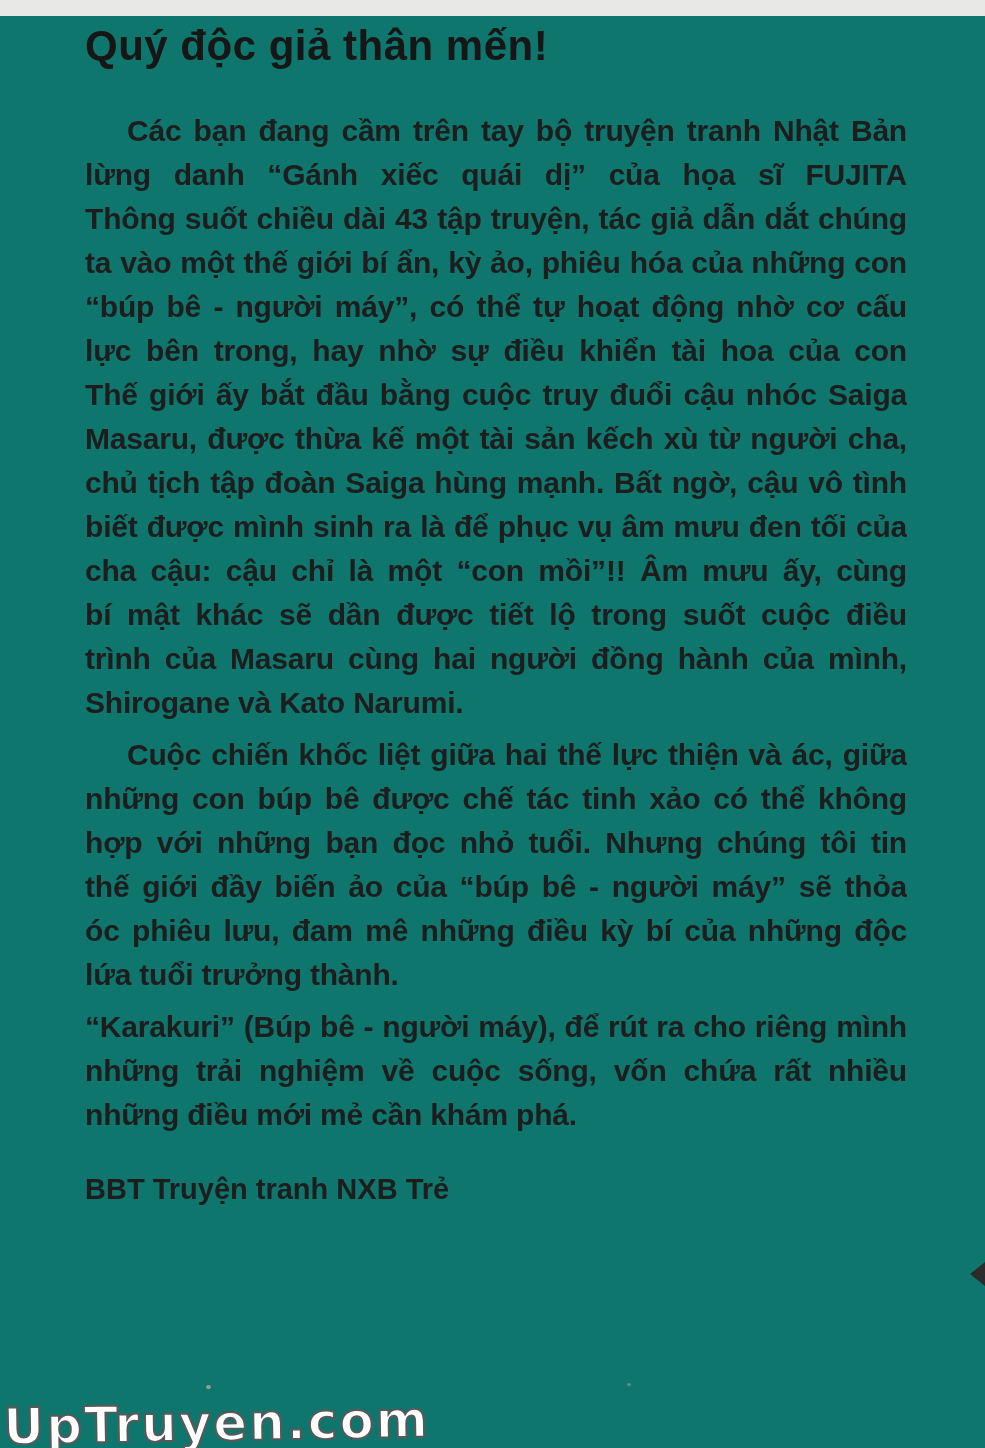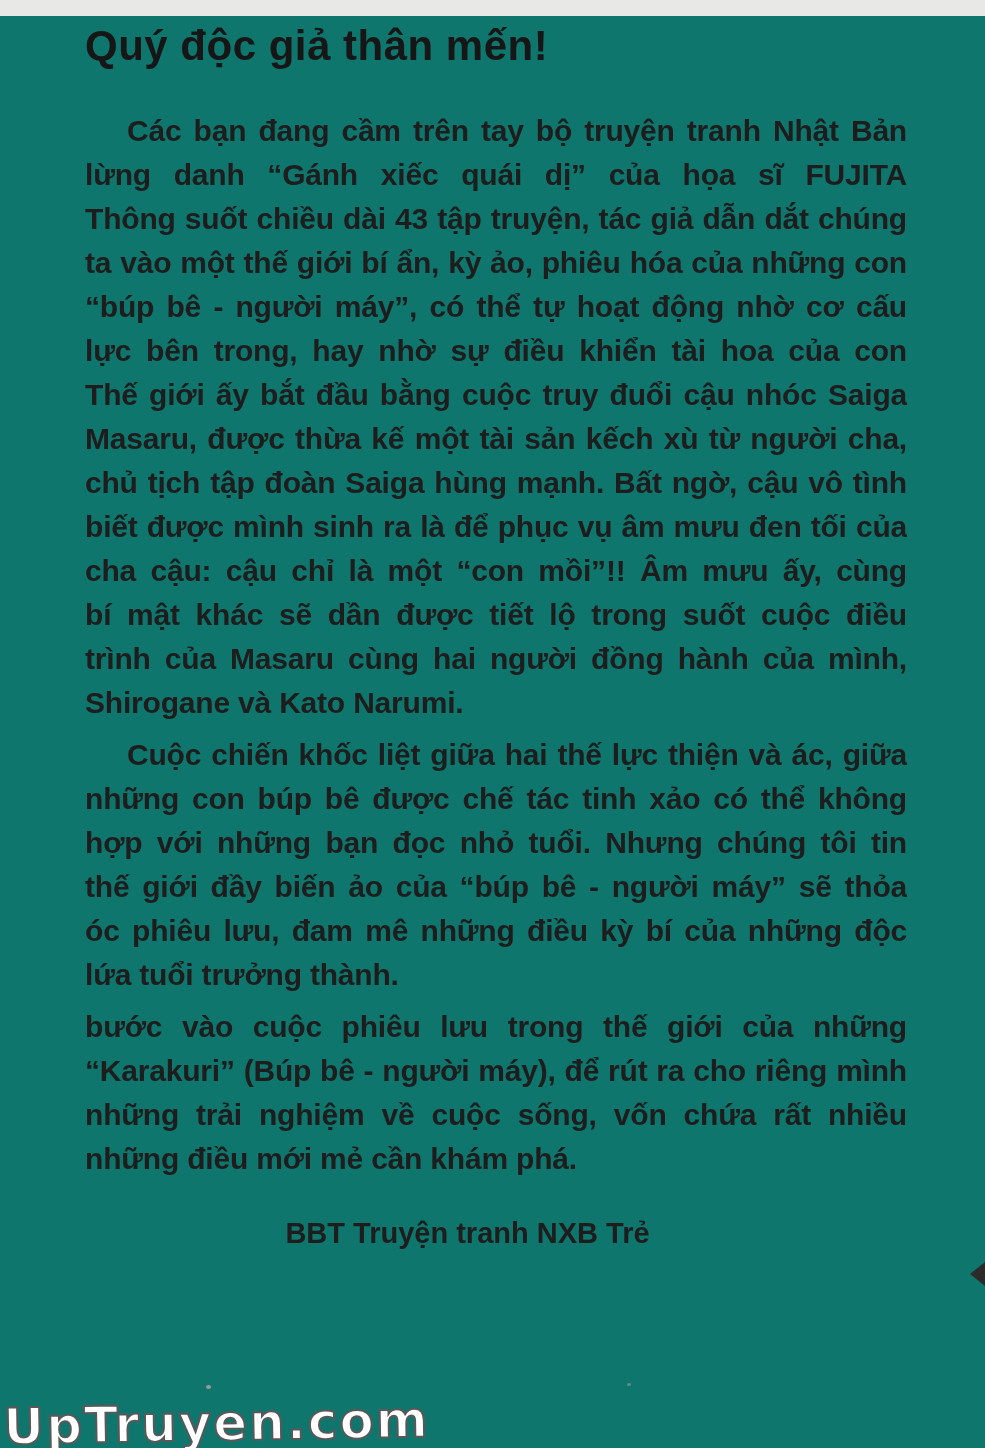--- a/index.html
+++ b/index.html
@@ -41,21 +41,21 @@
     text-align: justify;
     text-align-last: justify;
     white-space: normal;
     overflow: hidden;
   }
   .line.last { text-align-last: left; }
   .line.indent { text-indent: 42px; }
   .signature {
     margin-top: 36px;
     padding-right: 57px;
-    text-align: center;
+    text-align: left;
     font-size: 29px;
     font-weight: 700;
     color: #1d1d1d;
   }
   .watermark {
     position: absolute;
     left: 4px;
     bottom: 8px;
     font-family: "DejaVu Sans", sans-serif;
     font-size: 50px;
@@ -110,21 +110,20 @@
         </div>
         <div class="paragraph">
           <div class="line indent">Cuộc chiến khốc liệt giữa hai thế lực thiện và ác, giữa</div>
           <div class="line">những con búp bê được chế tác tinh xảo có thể không thích</div>
           <div class="line">hợp với những bạn đọc nhỏ tuổi. Nhưng chúng tôi tin chắc,</div>
           <div class="line">thế giới đầy biến ảo của “búp bê - người máy” sẽ thỏa mãn</div>
           <div class="line">óc phiêu lưu, đam mê những điều kỳ bí của những độc giả</div>
           <div class="line last">lứa tuổi trưởng thành.</div>
         </div>
         <div class="paragraph">
-          <div class="line">bước vào cuộc phiêu lưu trong thế giới của những</div>
           <div class="line">“Karakuri” (Búp bê - người máy), để rút ra cho riêng mình</div>
           <div class="line">những trải nghiệm về cuộc sống, vốn chứa rất nhiều</div>
           <div class="line last">những điều mới mẻ cần khám phá.</div>
         </div>
       </div>
     <div class="signature">BBT Truyện tranh NXB Trẻ</div>
   </div>
   <div class="watermark">UpTruyen.com</div>
   <div class="edge-arrow"></div>
   <div class="speck speck-1"></div>

